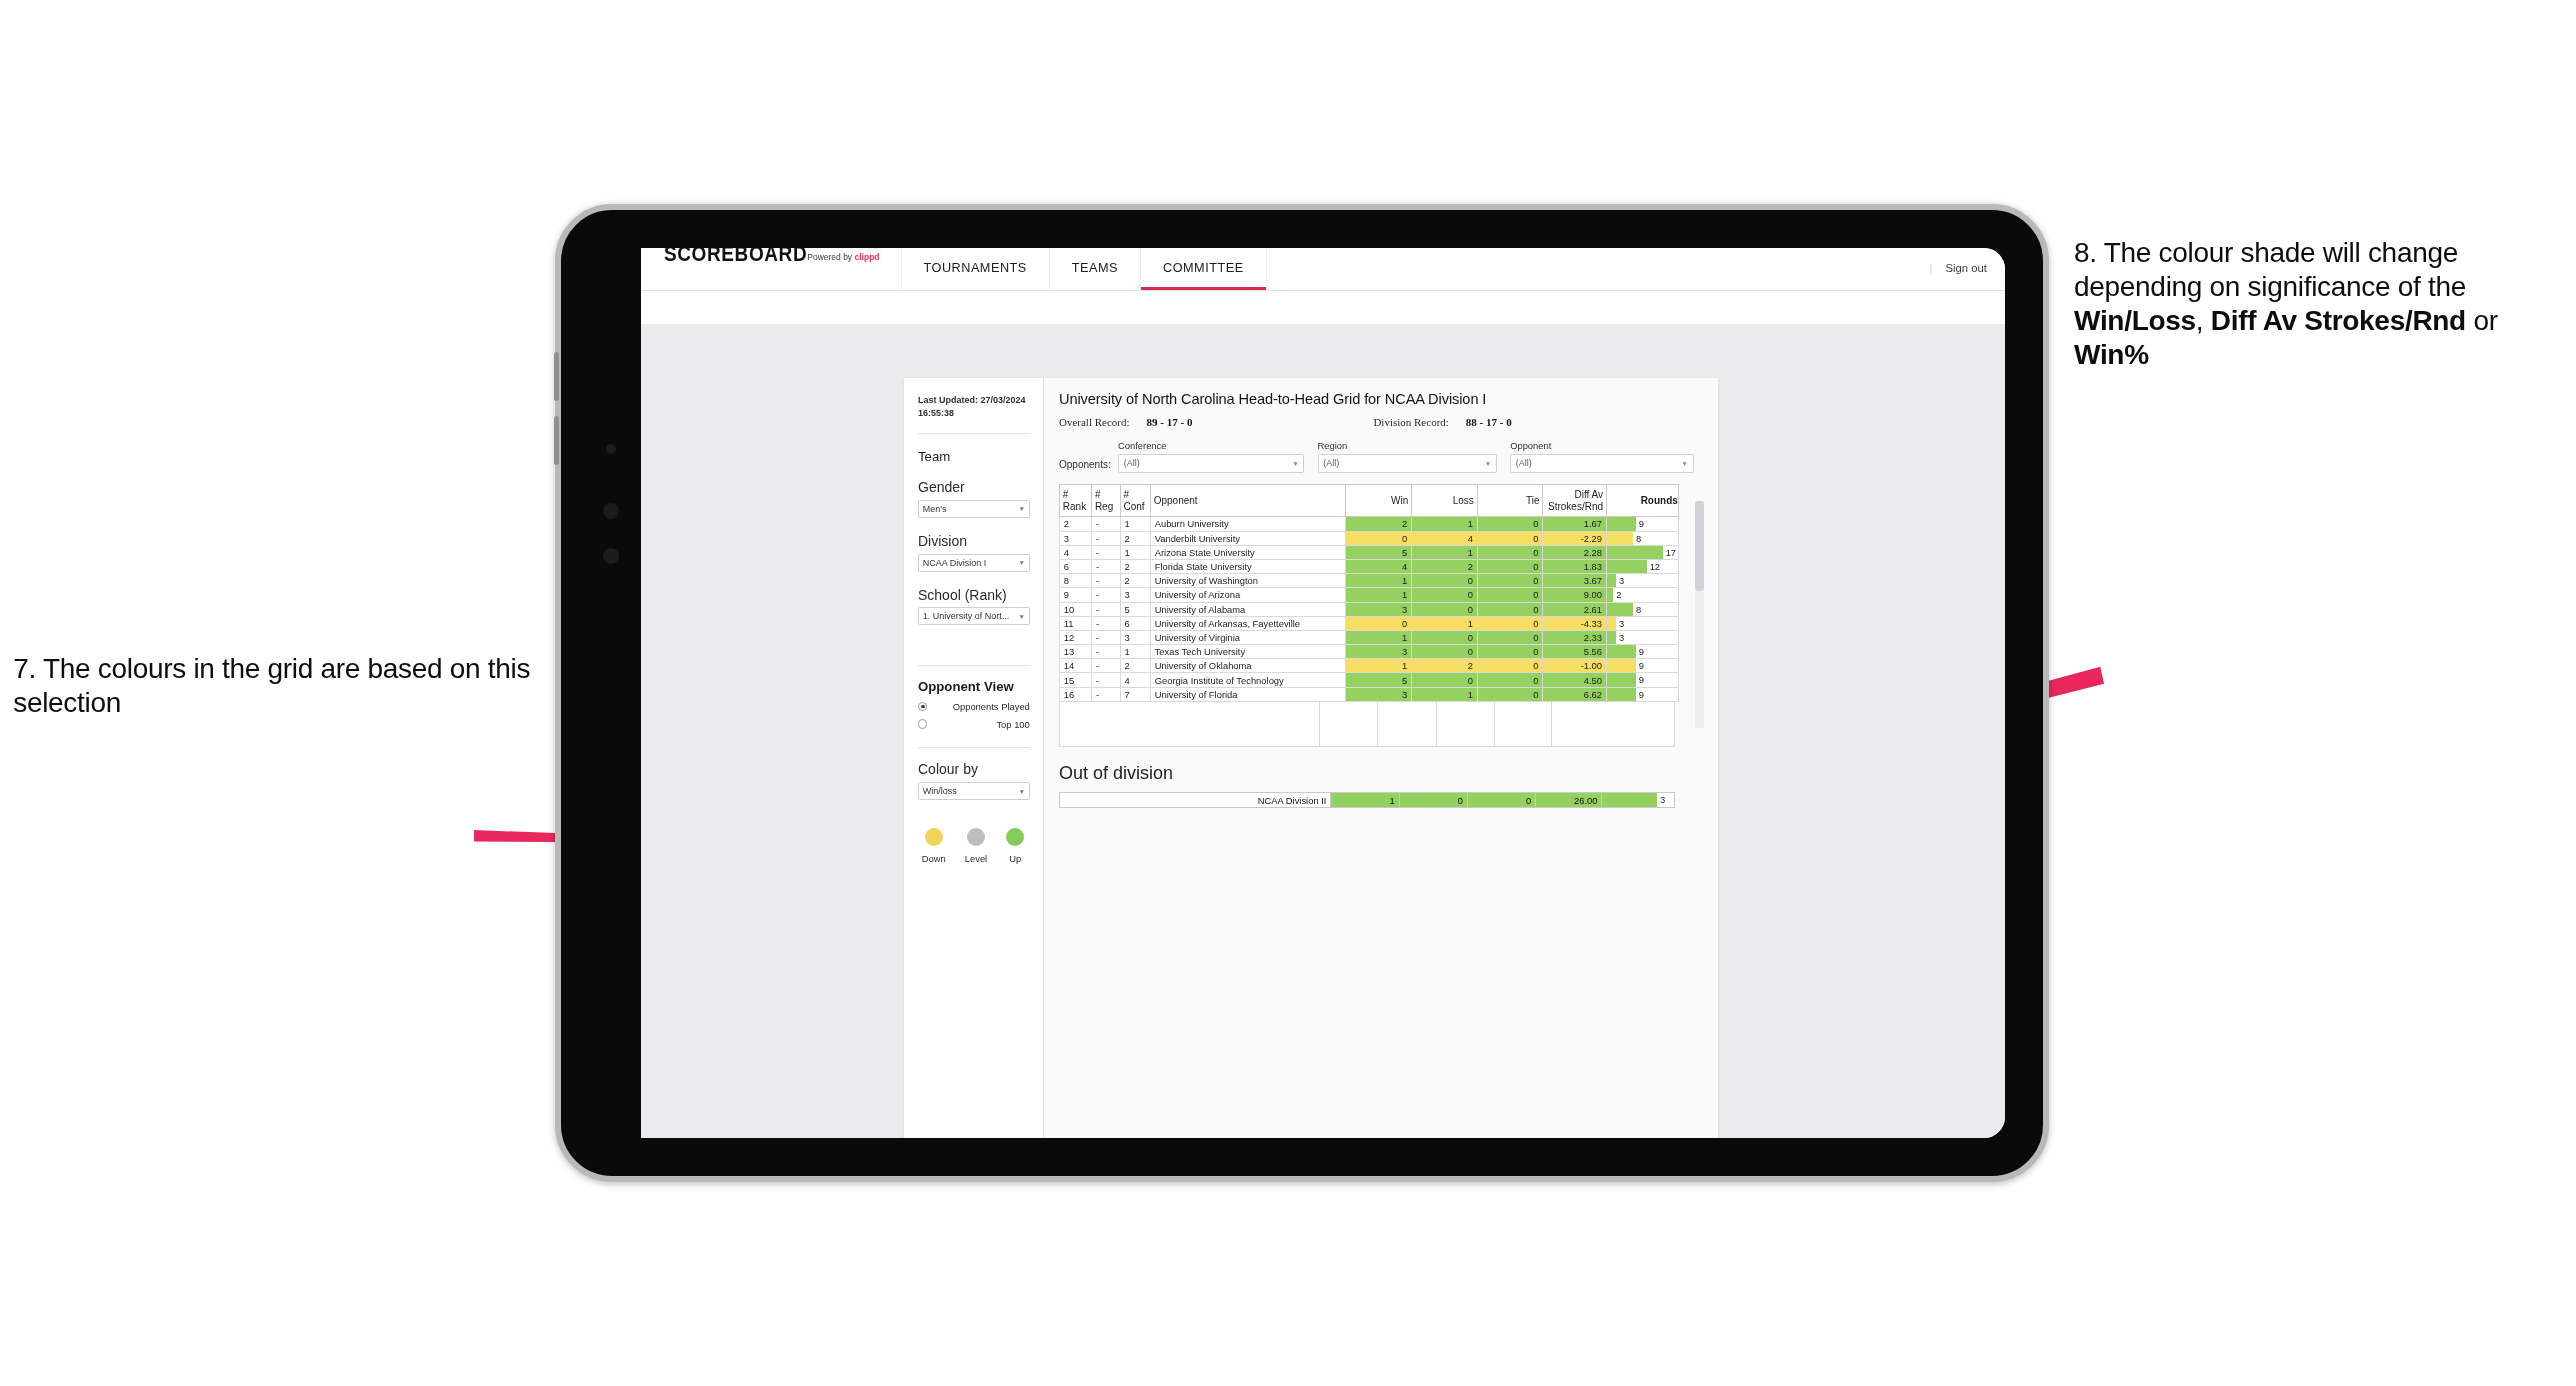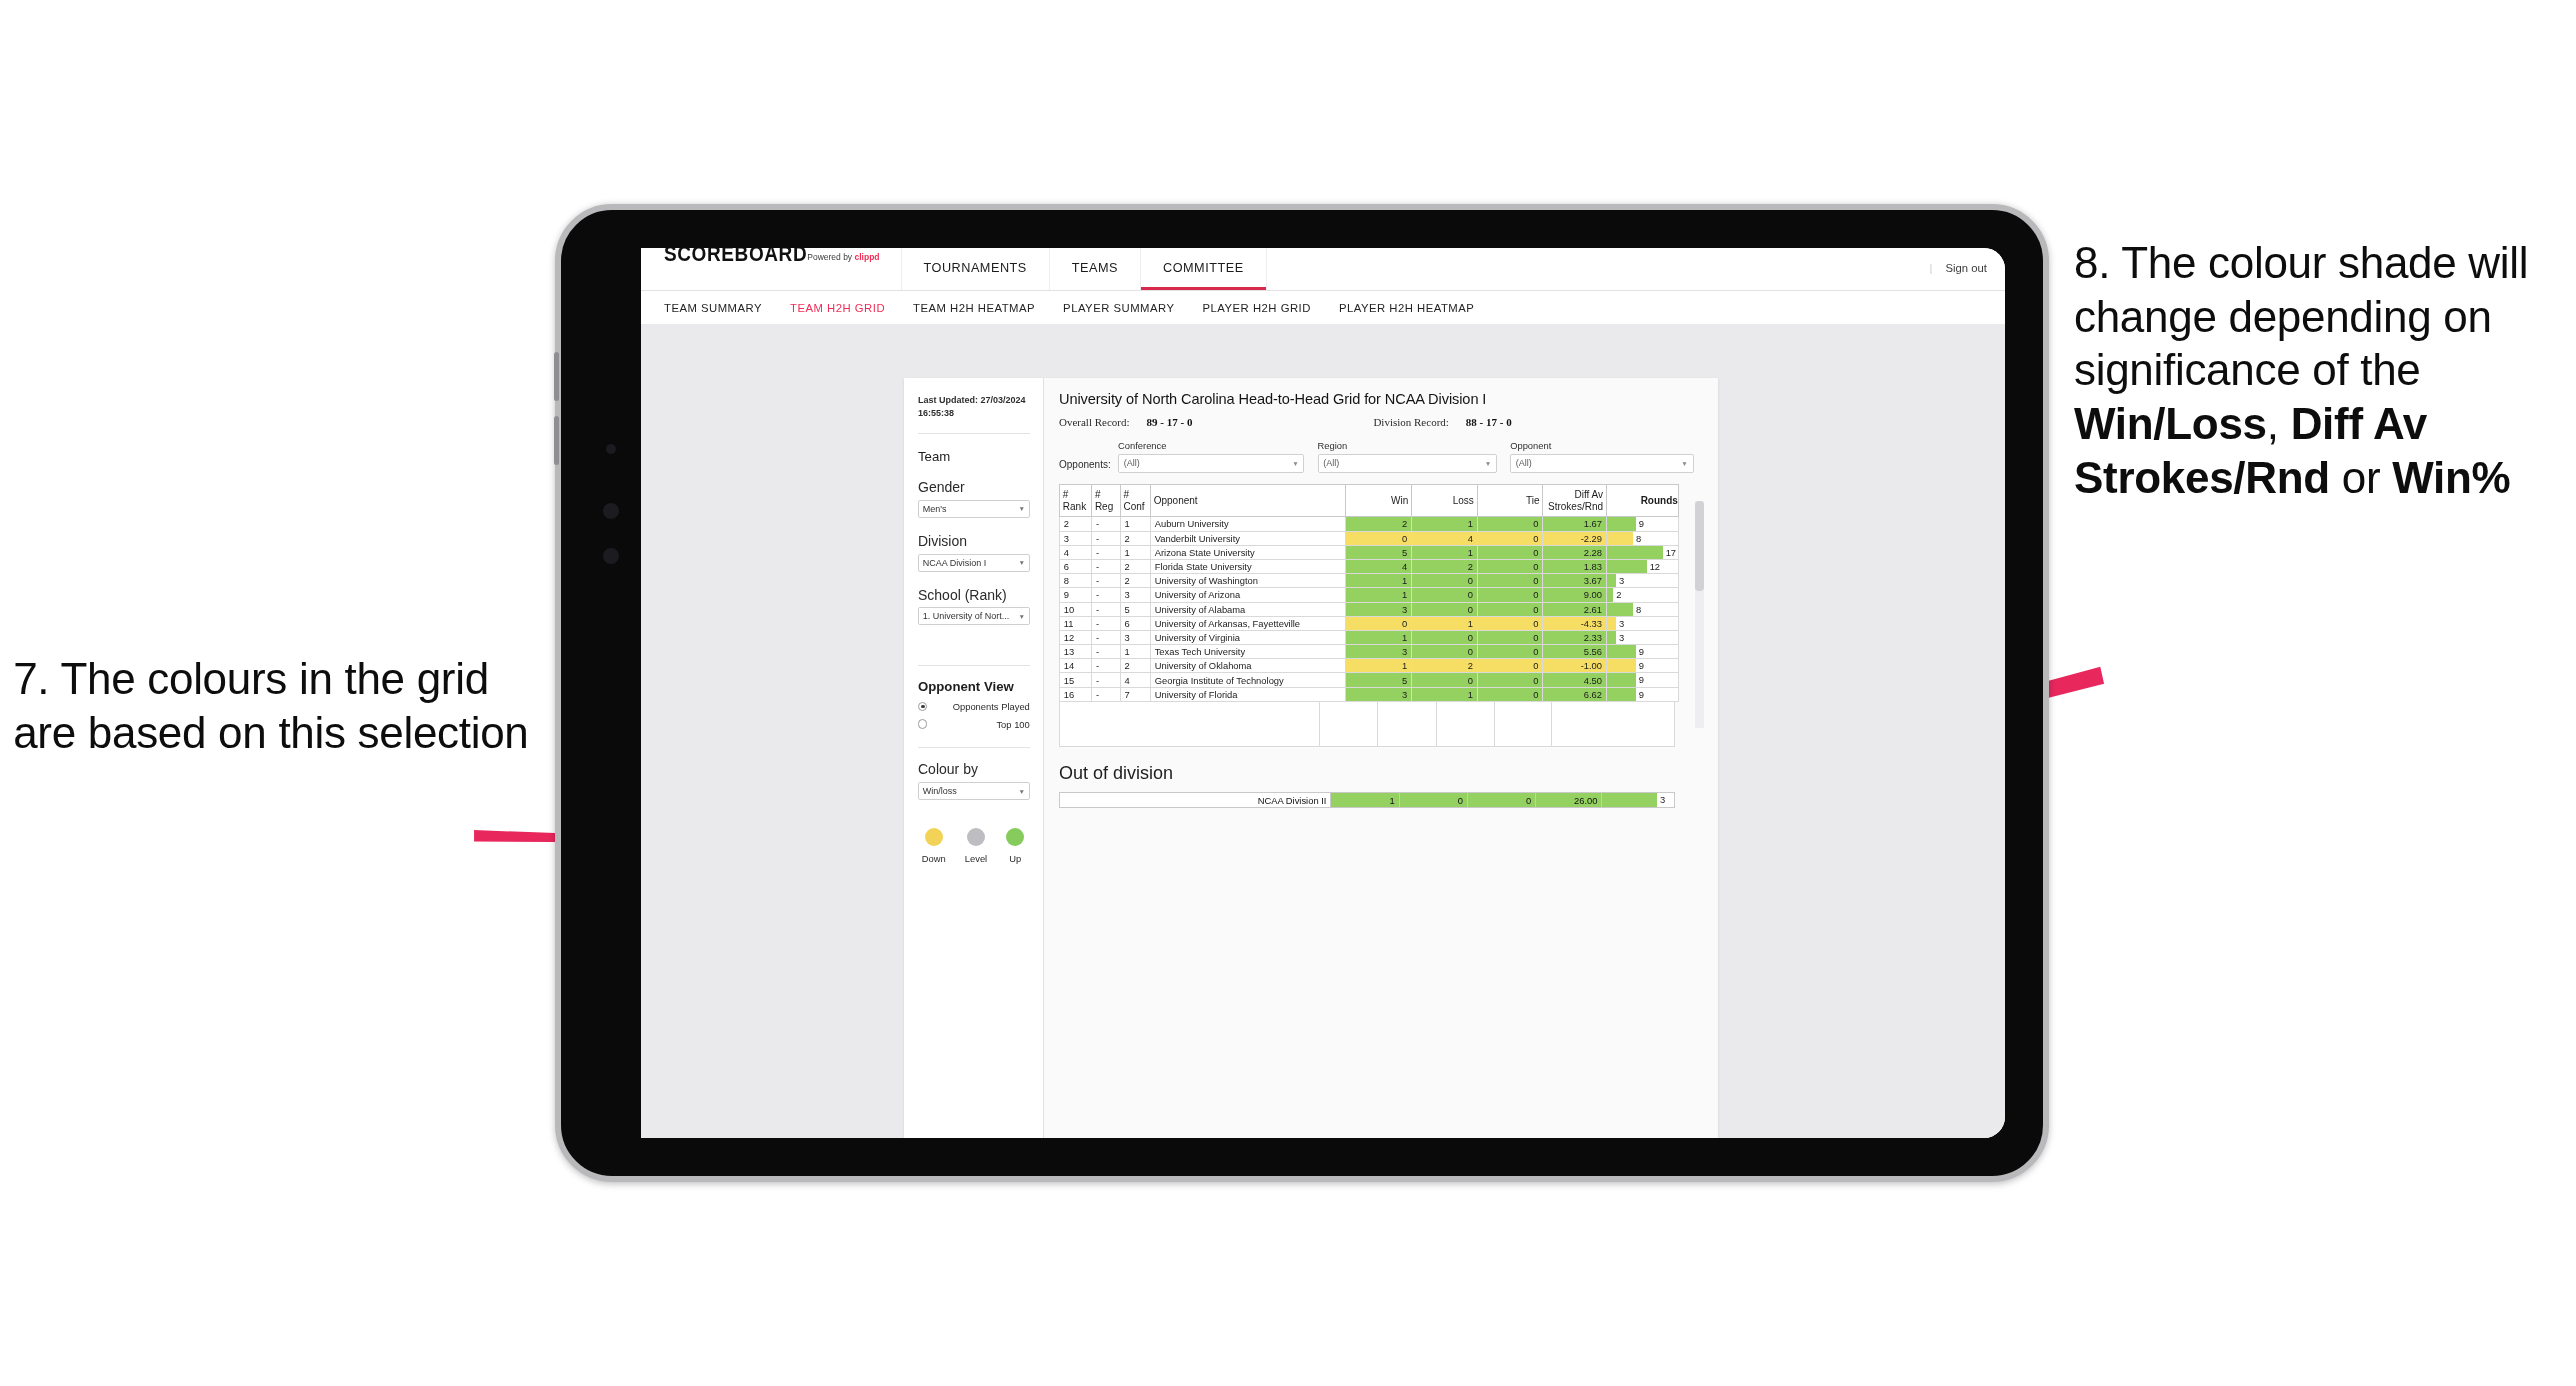--- a/index.html
+++ b/index.html
@@ -2,21 +2,21 @@
 <html style="font-size:15px"><head>
 <meta charset="utf-8">
 <title>Scoreboard Team H2H Grid — Tablet Annotation</title>
 <style>
   html,body{margin:0;padding:0;background:#ffffff;}
   body{width:2576px;height:1386px;position:relative;overflow:hidden;
        font-family:"Liberation Sans", sans-serif;color:#111;}
 
   
   .callout{position:absolute;font-family:"Liberation Sans", sans-serif;
-           color:#0d0d0d;line-height:1.22;font-size:44px;letter-spacing:-0.3px;}
+           color:#0d0d0d;line-height:1.22;font-size:28px;letter-spacing:-0.3px;}
   #callout-left{left:13.2px;top:652px;width:529px;}
   #callout-right{left:2074px;top:236px;width:500px;}
   .callout .b{font-weight:bold;}
 
   
   .arrow-svg{position:absolute;overflow:visible;}
 
   
   #tablet{position:absolute;left:555px;top:204px;width:1494px;height:978px;
           background:#0a0a0a;border-radius:57px;
@@ -180,28 +180,20 @@
         </div>
         <div class="topnav-item">TOURNAMENTS</div>
         <div class="topnav-item">TEAMS</div>
         <div class="topnav-item active">COMMITTEE</div>
         <div id="topnav-right">
           <span class="sep">|</span>
           <span>Sign out</span>
         </div>
       </div>
 
-      <div id="subnav">
-        <div class="subnav-item">TEAM SUMMARY</div>
-        <div class="subnav-item active">TEAM H2H GRID</div>
-        <div class="subnav-item">TEAM H2H HEATMAP</div>
-        <div class="subnav-item">PLAYER SUMMARY</div>
-        <div class="subnav-item">PLAYER H2H GRID</div>
-        <div class="subnav-item">PLAYER H2H HEATMAP</div>
-      </div>
 
       <div id="workspace">
 
         <div id="viz">
           <div id="viz-body">
 
             <div id="filters">
               <div id="last-updated">Last Updated: 27/03/2024 16:55:38</div>
               <div class="fdiv"></div>
 

